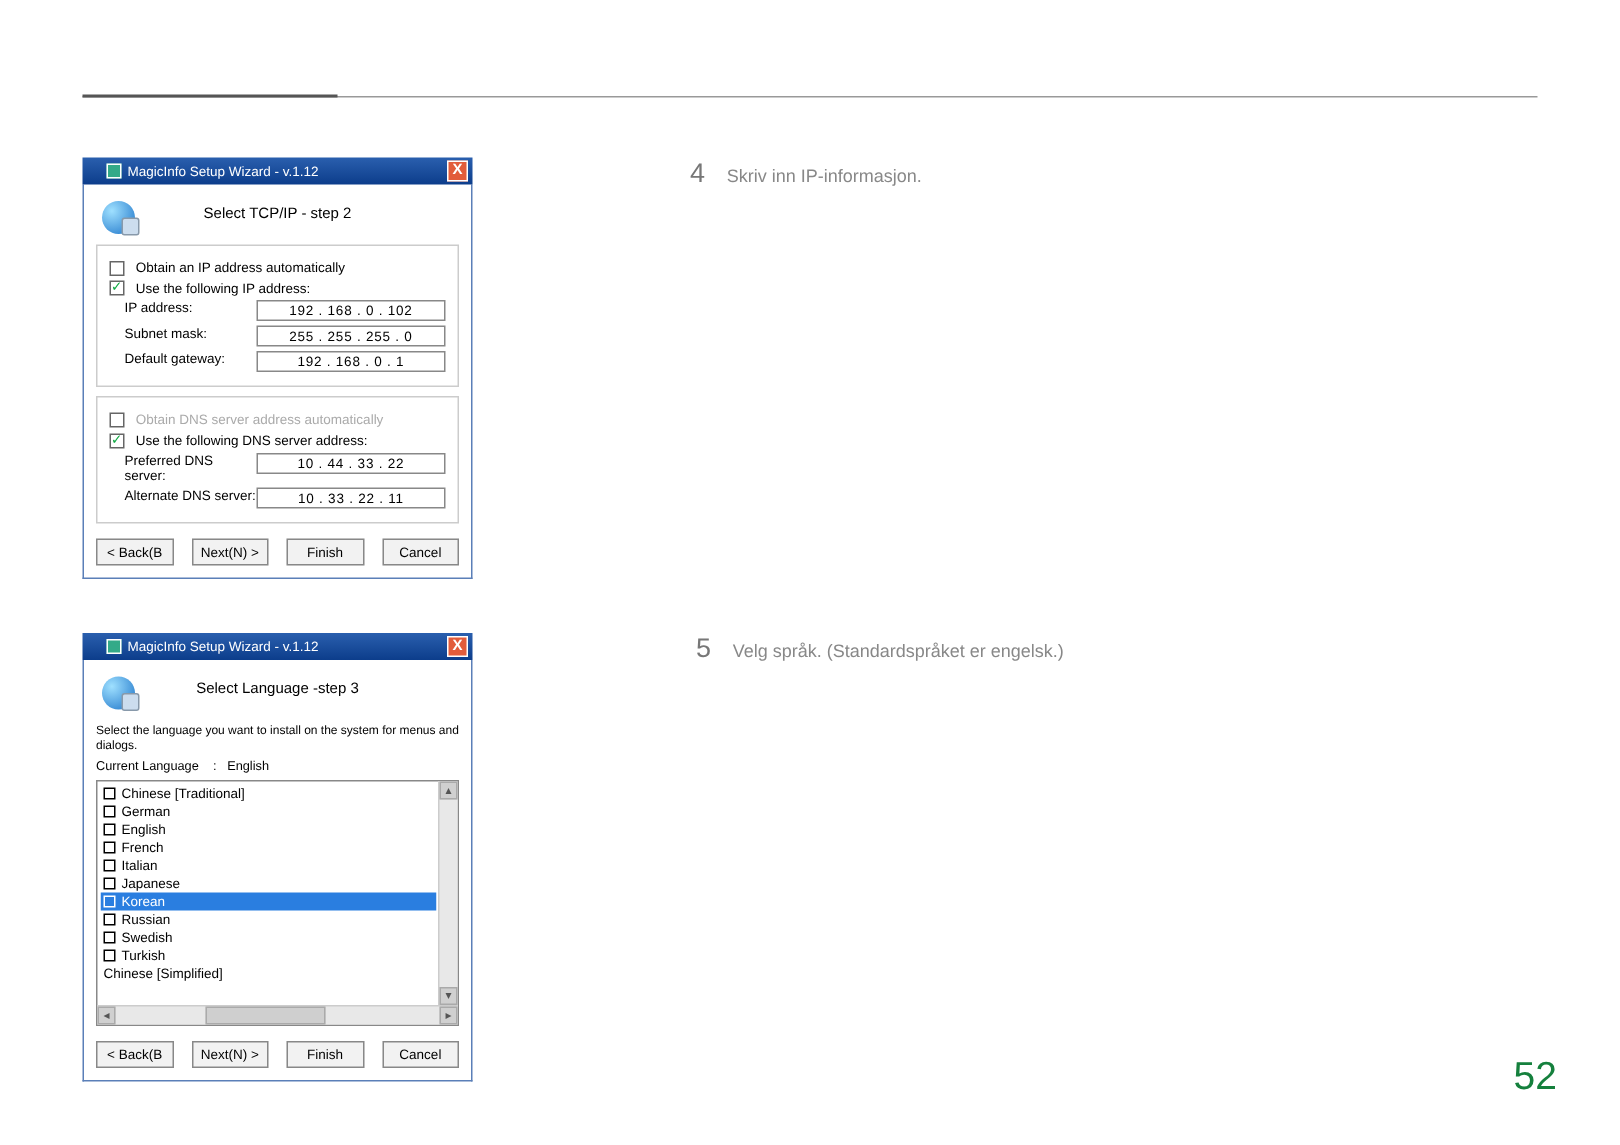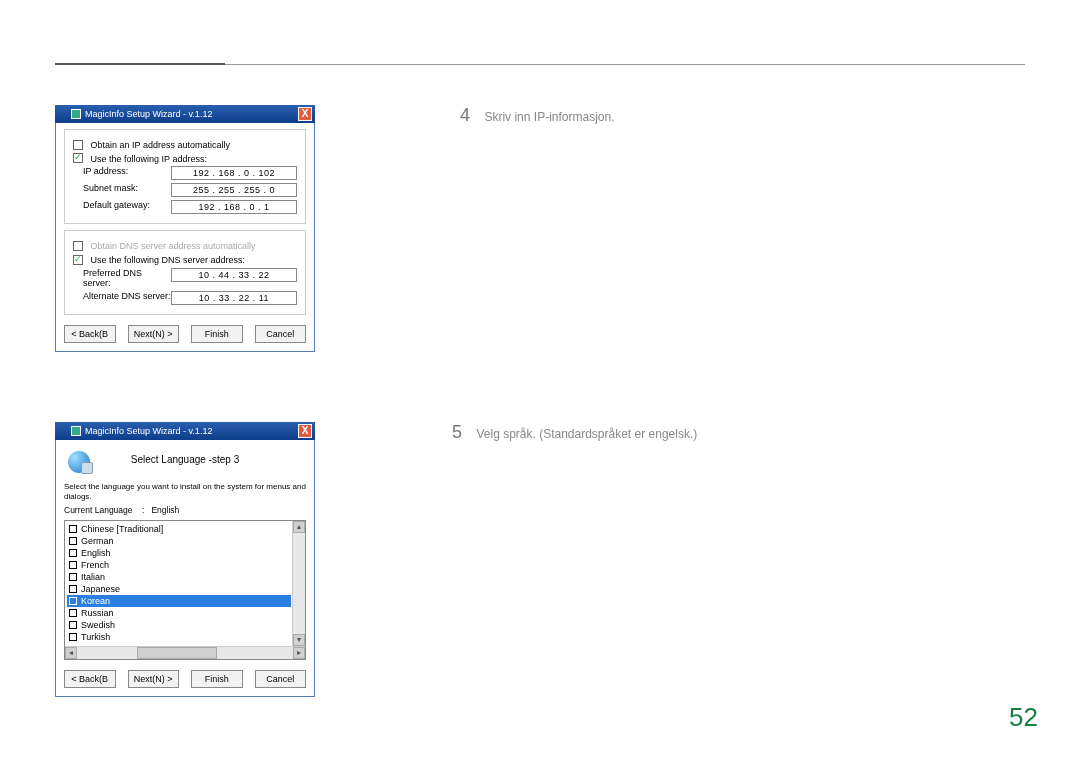--- a/index.html
+++ b/index.html
@@ -41,21 +41,21 @@
     font-weight: 400;
     display: inline-block;
     width: 20px;
   }
   .step-text {
     font-size: 12px;
     color: #888;
     font-weight: 400;
   }
   .step4 { position: absolute; top: 105px; left: 460px; }
-  .step5 { position: absolute; top: 422px; left: 452px; }
+  .step5 { position: absolute; top: 422px; left: 464px; }
 
   
   .dlg4 { position: absolute; top: 105px; left: 55px; width: 260px; background:#fff;}
   .dlg5 { position: absolute; top: 422px; left: 55px; width: 260px; background:#fff;}
 
   .titlebar {
     height: 18px;
     background: linear-gradient(to bottom, #2a5fae, #0c3d8b);
     color: #fff;
     font-size: 9px;
@@ -130,21 +130,21 @@
   .iprow { display:flex; align-items:flex-start; margin:3px 0 3px 10px;}
   .iprow .ilbl { width: 92px; font-size:9px;}
   .ipbox { border:1px solid #888; padding:1px 0; font-size:9px; width:132px; text-align:center; background:#fff; letter-spacing:0.5px;}
   .disabled { color:#aaa;}
   .btnrow { display:flex; gap:12px; justify-content:center; margin-top:10px;}
   .wbtn { border:1px solid #888; background:#f2f2f2; font-size:9px; padding:3px 0; width:52px; text-align:center;}
 
   
   .instr { font-size:8px; margin:2px 0 4px 0; line-height:1.2;}
   .curlang { font-size:8.5px; margin:3px 0 5px 0;}
-  .langbox { border:1px solid #888; height:140px; position:relative; background:#fff;}
+  .langbox { border:1px solid #888; height:164px; position:relative; background:#fff;}
   .langlist { position:absolute; left:2px; right:14px; top:2px; bottom:14px; overflow:hidden;}
   .langitem { font-size:9px; padding:0 2px; display:flex; align-items:center; height:12px;}
   .langitem .sq { width:8px; height:8px; border:1px solid #000; margin-right:4px;}
   .langitem.sel { background:#2a7ee0; color:#fff;}
   .langitem.sel .sq { border-color:#fff;}
   .vscroll { position:absolute; right:0; top:0; bottom:13px; width:13px; background:#e8e8e8; border-left:1px solid #ccc;}
   .vsarrow { height:12px; background:#d0d0d0; border:1px solid #aaa; font-size:8px; text-align:center; line-height:10px; color:#555;}
   .hscroll { position:absolute; left:0; right:0; bottom:0; height:13px; background:#e8e8e8; border-top:1px solid #ccc; display:flex;}
   .hsarrow { width:12px; background:#d0d0d0; border:1px solid #aaa; font-size:8px; text-align:center; line-height:10px; color:#555;}
   .hsthumb { flex:0 0 80px; margin-left:60px; background:#cfcfcf; border:1px solid #aaa;}
@@ -166,20 +166,24 @@
   <span class="step-text">Velg språk. (Standardspråket er engelsk.)</span>
 </div>
 
 <div class="dlg4">
   <div class="titlebar">
     <span class="title-icon"></span>
     <span>MagicInfo Setup Wizard - v.1.12</span>
     <span class="closebtn">X</span>
   </div>
   <div class="dlgbody">
+    <div class="headerarea">
+      <span class="globeicon"></span>
+      <span class="steptitle">Select TCP/IP - step 2</span>
+    </div>
     <div class="fieldset">
       <div class="row">
         <span class="chk"></span>
         <span class="lbl">Obtain an IP address automatically</span>
       </div>
       <div class="row">
         <span class="chk checked"></span>
         <span class="lbl">Use the following IP address:</span>
       </div>
       <div class="iprow">

